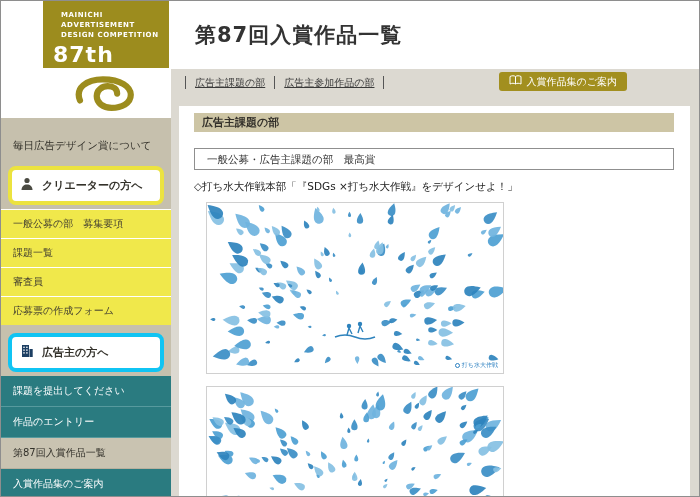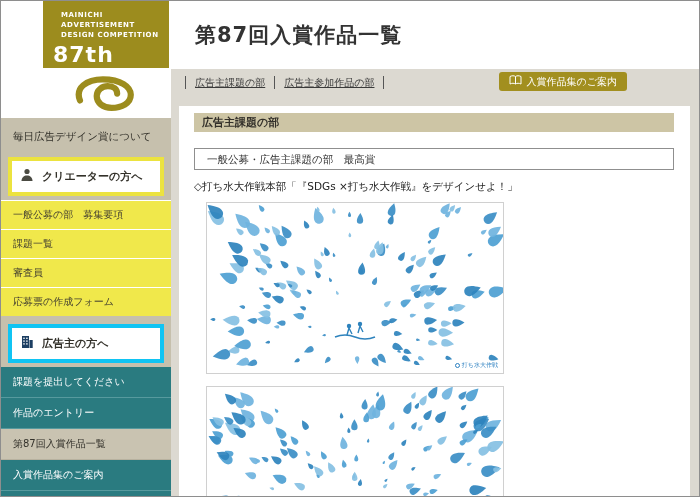--- a/index.html
+++ b/index.html
@@ -11,22 +11,22 @@
   
   .header-band{position:absolute;left:0;top:0;right:0;height:68px;background:#ffffff;}
   .page-title{position:absolute;left:194px;top:20px;font-size:21px;font-weight:bold;color:#333;letter-spacing:1px;margin:0;}
   
   .sidebar{position:absolute;left:0;top:0;width:170px;height:100%;background:#c6c0ad;z-index:2;}
   .sidebar-top{position:relative;height:117px;background:#ffffff;}
   .logo-block{position:absolute;left:42px;top:0;width:126px;height:67px;background:#9c8c1e;color:#fff;box-sizing:border-box;padding:9px 0 0 10px;cursor:pointer;}
   .logo-lines span{display:block;font-size:7px;font-weight:bold;letter-spacing:.6px;line-height:1.45;padding-left:8px;}
   .logo-edition{font-size:22px;font-weight:bold;margin-top:2px;letter-spacing:1px;}
   .swirl-box{position:absolute;left:42px;top:67px;width:126px;height:50px;background:#fff;display:flex;align-items:center;justify-content:center;}
-  .side-about{padding:12px 12px 13px;font-size:10.5px;color:#33312a;cursor:pointer;}
-  .creator-box,.advertiser-box{margin:0 7px;background:#fff;display:flex;align-items:center;gap:7px;padding:6px 7px;font-size:11px;font-weight:bold;color:#33312a;cursor:pointer;}
+  .side-about{padding:12px 12px 13px;font-size:10.5px;color:#33312a;cursor:pointer;margin-top:9px;}
+  .creator-box,.advertiser-box{margin:0 7px;background:#fff;display:flex;align-items:center;gap:7px;padding:6px 7px;font-size:11px;font-weight:bold;color:#33312a;cursor:pointer;border-radius:8px;}
   .creator-box{border:4px solid #ece33f;}
   .advertiser-box{border:4px solid #10c4f3;margin-top:8px;}
   .menu{margin-top:4px;}
   .menu .item{padding:7px 12px;font-size:10px;cursor:pointer;}
   .menu.yellow .item{background:#f0e84b;color:#474331;border-top:1px solid #fff;}
   .menu.teal .item{background:#2a7b80;color:#fff;padding:8px 12px;border-bottom:1px solid #579a9e;}
   .menu.teal .item.active{background:#c9c3b1;color:#33312a;border-bottom:1px solid #b7b19f;}
   
   .nav-strip{position:absolute;left:184px;top:75px;display:inline-flex;border-right:1px solid #555;font-size:10px;color:#3a3a3a;line-height:13px;}
   .nav-link{padding:0 9px;border-left:1px solid #555;text-decoration:underline;cursor:pointer;white-space:nowrap;}

